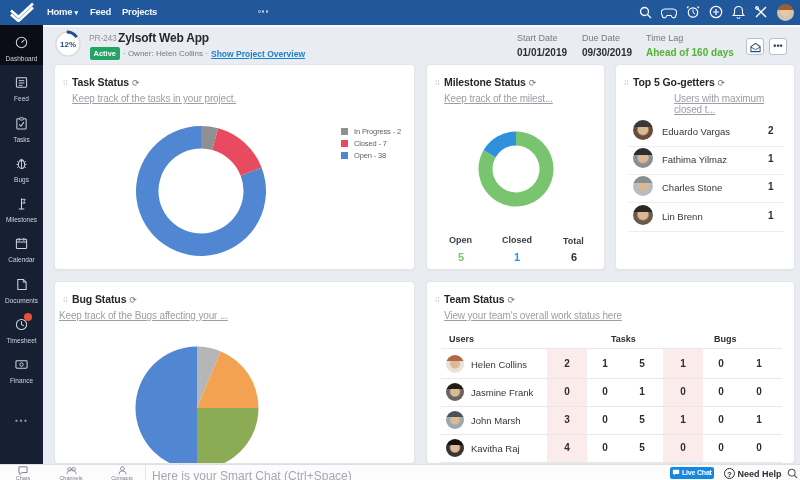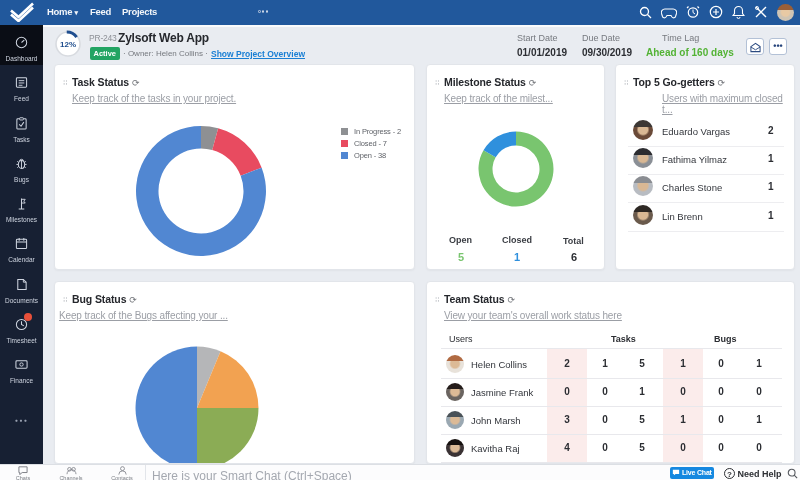--- a/index.html
+++ b/index.html
@@ -120,21 +120,21 @@
     </svg>
     <div style="position:absolute;left:46px;top:9px;font-size:8.5px;color:#8d9096;letter-spacing:-0.2px;">PR-243</div>
     <div style="position:absolute;left:75px;top:7px;font-size:12px;font-weight:bold;color:#26282d;letter-spacing:-0.2px;">Zylsoft Web App</div>
     <div style="position:absolute;left:47px;top:23px;background:#22a463;color:#fff;font-size:7.5px;font-weight:bold;padding:2px 3.5px;border-radius:2px;">Active</div>
     <div style="position:absolute;left:80px;top:25px;font-size:8px;color:#76797f;">· Owner: Helen Collins ·</div>
     <a style="position:absolute;left:168px;top:25px;font-size:8.5px;color:#1a7fd4;text-decoration:underline;font-weight:bold;">Show Project Overview</a>
     <div style="position:absolute;left:474px;top:9px;font-size:9px;color:#76797f;">Start Date</div>
     <div style="position:absolute;left:474px;top:23px;font-size:10px;font-weight:bold;color:#2c2e33;">01/01/2019</div>
     <div style="position:absolute;left:539px;top:9px;font-size:9px;color:#76797f;">Due Date</div>
     <div style="position:absolute;left:539px;top:23px;font-size:10px;font-weight:bold;color:#2c2e33;">09/30/2019</div>
-    <div style="position:absolute;left:603px;top:9px;font-size:9px;color:#76797f;margin-left:16px;">Time Lag</div>
+    <div style="position:absolute;left:603px;top:9px;font-size:9px;color:#76797f;">Time Lag</div>
     <div style="position:absolute;left:603px;top:23px;font-size:10px;font-weight:bold;color:#53b335;">Ahead of 160 days</div>
     <div style="position:absolute;left:703px;top:14px;width:18px;height:17px;border:1px solid #b3c1d6;border-radius:3px;background:#fff;text-align:center;">
       <svg width="11" height="11" viewBox="0 0 12 12" style="margin-top:2px;">
           <path d="M1 5 L6 1.5 L11 5 V10.5 H1 Z" stroke="#2b4a80" stroke-width="1.1" fill="none"></path>
           <path d="M1 5.5 L6 8.5 L11 5.5" stroke="#2b4a80" stroke-width="1" fill="none"></path>
         </svg>
     </div>
     <div style="position:absolute;left:726px;top:14px;width:18px;height:17px;border:1px solid #b3c1d6;border-radius:3px;background:#fff;text-align:center;color:#27457c;font-weight:bold;font-size:9px;line-height:14px;">•••</div>
   </div>
 
@@ -166,21 +166,21 @@
     <div style="position:absolute;left:75px;top:170px;font-size:9px;font-weight:bold;color:#3a3d43;">Closed</div>
     <div style="position:absolute;left:136px;top:171px;font-size:9px;font-weight:bold;color:#3a3d43;">Total</div>
     <div style="position:absolute;left:31px;top:186px;font-size:11px;font-weight:bold;color:#79c56f;">5</div>
     <div style="position:absolute;left:87px;top:186px;font-size:11px;font-weight:bold;color:#2f90dd;">1</div>
     <div style="position:absolute;left:144px;top:186px;font-size:11px;font-weight:bold;color:#2c2e33;">6</div>
   </div>
 
   <div class="card" style="left:572px;top:40px;width:180px;height:206px;">
     <div style="position:absolute;left:8px;top:13px;" class="drag">⁞⁞</div>
     <div style="position:absolute;left:17px;top:11px;" class="ctitle">Top 5 Go-getters <span class="refresh">⟳</span></div>
-    <div style="position:absolute;left:17px;top:26px;padding-left:29px;" class="csub">Users with maximum closed t...</div>
+    <div style="position:absolute;left:29px;top:26px;padding-left:29px;" class="csub">Users with maximum closed t...</div>
     <div id="gogetters">
         <div style="position:absolute;left:17px;top:54.5px;width:20px;height:20px;border-radius:50%;background:linear-gradient(180deg, #3c3734 0 36%, transparent 36%),radial-gradient(circle at 50% 48%, #d9b894 0 32%, #6a4a38 45%);"></div>
         <div style="position:absolute;left:46px;top:60.5px;font-size:9.5px;color:#33363c;">Eduardo Vargas</div>
         <div style="position:absolute;left:152px;top:59.5px;font-size:10px;font-weight:bold;color:#2c2e33;">2</div>
         <div style="position:absolute;left:12px;top:80.5px;width:156px;height:1px;background:#ededf0;"></div>
         <div style="position:absolute;left:17px;top:82.9px;width:20px;height:20px;border-radius:50%;background:linear-gradient(180deg, #2c2c30 0 36%, transparent 36%),radial-gradient(circle at 50% 48%, #d9b894 0 32%, #8a8f96 45%);"></div>
         <div style="position:absolute;left:46px;top:88.9px;font-size:9.5px;color:#33363c;">Fathima Yilmaz</div>
         <div style="position:absolute;left:152px;top:87.9px;font-size:10px;font-weight:bold;color:#2c2e33;">1</div>
         <div style="position:absolute;left:12px;top:108.9px;width:156px;height:1px;background:#ededf0;"></div>
         <div style="position:absolute;left:17px;top:111.3px;width:20px;height:20px;border-radius:50%;background:linear-gradient(180deg, #8a8d92 0 36%, transparent 36%),radial-gradient(circle at 50% 48%, #d9b894 0 32%, #b8bcc2 45%);"></div>
@@ -206,21 +206,21 @@
     </svg>
   </div>
 
   <div class="card" style="left:383px;top:257px;width:369px;height:183px;">
     <div style="position:absolute;left:8px;top:13px;" class="drag">⁞⁞</div>
     <div style="position:absolute;left:17px;top:11px;" class="ctitle">Team Status <span class="refresh">⟳</span></div>
     <div style="position:absolute;left:17px;top:26px;" class="csub">View your team's overall work status here</div>
     <div id="teamtable">
         <div style="position:absolute;left:120px;top:67px;width:40px;height:116px;background:#fbeceb;"></div>
         <div style="position:absolute;left:236px;top:67px;width:40px;height:116px;background:#fbeceb;"></div>
-        <div style="position:absolute;left:22px;top:52px;font-size:9px;font-weight:normal;color:#2c2e33;">Users</div>
+        <div style="position:absolute;left:22px;top:52px;font-size:9px;font-weight:bold;color:#2c2e33;">Users</div>
         <div style="position:absolute;left:184px;top:52px;font-size:9px;font-weight:bold;color:#2c2e33;">Tasks</div>
         <div style="position:absolute;left:287px;top:52px;font-size:9px;font-weight:bold;color:#2c2e33;">Bugs</div>
         <div style="position:absolute;left:14px;top:66px;width:341px;height:1px;background:#e8e8ec;"></div>
         <div style="position:absolute;left:19px;top:73px;width:18px;height:18px;border-radius:50%;background:linear-gradient(180deg, #b06a42 0 36%, transparent 36%),radial-gradient(circle at 50% 48%, #dcba96 0 32%, #e8e2da 45%);"></div>
         <div style="position:absolute;left:44px;top:77px;font-size:9.5px;color:#33363c;">Helen Collins</div>
         <div style="position:absolute;left:135px;top:76px;width:10px;text-align:center;font-size:10px;font-weight:bold;color:#2c2e33;">2</div>
         <div style="position:absolute;left:173px;top:76px;width:10px;text-align:center;font-size:10px;font-weight:bold;color:#2c2e33;">1</div>
         <div style="position:absolute;left:210px;top:76px;width:10px;text-align:center;font-size:10px;font-weight:bold;color:#2c2e33;">5</div>
         <div style="position:absolute;left:251px;top:76px;width:10px;text-align:center;font-size:10px;font-weight:bold;color:#2c2e33;">1</div>
         <div style="position:absolute;left:289px;top:76px;width:10px;text-align:center;font-size:10px;font-weight:bold;color:#2c2e33;">0</div>

